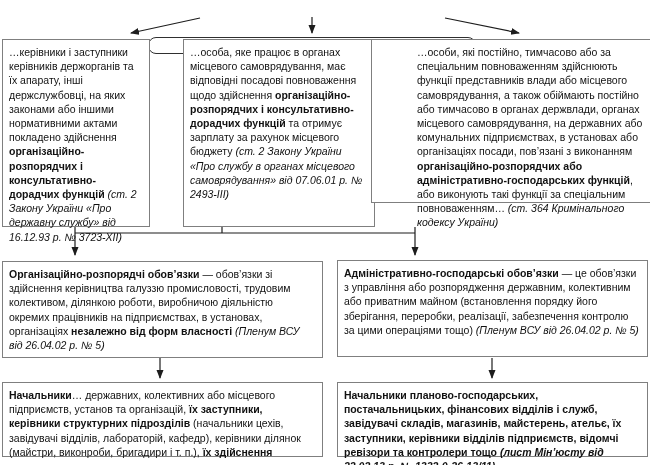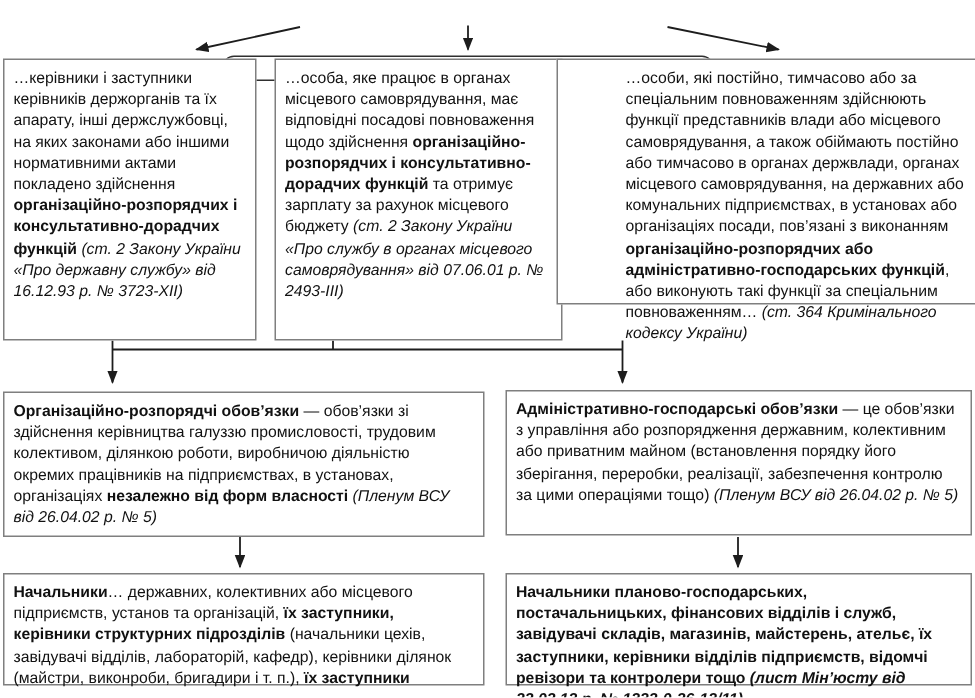--- a/index.html
+++ b/index.html
@@ -11,21 +11,21 @@
     position:absolute;left:148px;top:1px;width:328px;height:17px;
     border:1.4px solid #2f2f2f;border-radius:8px;background:#ffffff;
     display:flex;align-items:center;justify-content:center;
     font-weight:bold;font-size:10px;box-sizing:border-box;margin-top:36px;
   }
   .box{
     position:absolute;border:1px solid #7f7f7f;background:#ffffff;
     font-size:10.5px;line-height:14.2px;padding:5px 6px;box-sizing:border-box;
     text-align:left;
   }
-  .b-t1{left:2px;top:39px;width:169px;height:188px;}
+  .b-t1{left:2px;top:39px;width:148px;height:188px;}
   .b-t2{left:183px;top:39px;width:192px;height:188px;}
   .b-t3{left:371px;top:39px;width:281px;height:164px;padding-left:45px;}
   .b-m1{left:2px;top:261px;width:321px;height:97px;}
   .b-m2{left:337px;top:260px;width:311px;height:97px;}
   .b-b1{left:2px;top:382px;width:321px;height:75px;}
   .b-b2{left:337px;top:382px;width:311px;height:75px;font-weight:bold;}
   .sb{font-weight:bold;}
   .si{font-style:italic;}
   svg.connectors{position:absolute;left:0;top:0;width:650px;height:465px;pointer-events:none;}
   svg.connectors path{stroke:#1d1d1d;stroke-width:1.2;fill:none;}
@@ -56,16 +56,16 @@
     <span>Посадова особа — це…</span>
   </div>
 
   <div class="box b-t1"><span>…керівники і заступники керівників держорганів та їх апарату, інші держслужбовці, на яких законами або іншими нормативними актами покладено здійснення </span><span class="sb">організаційно-розпорядчих і консультативно-дорадчих функцій</span><span> </span><span class="si">(ст. 2 Закону України «Про державну службу» від 16.12.93 р. № 3723-XII)</span></div>
   <div class="box b-t2"><span>…особа, яке працює в органах місцевого самоврядування, має відповідні посадові повноваження щодо здійснення </span><span class="sb">організаційно-розпорядчих і консультативно-дорадчих функцій</span><span> та отримує зарплату за рахунок місцевого бюджету </span><span class="si">(ст. 2 Закону України «Про службу в органах місцевого самоврядування» від 07.06.01 р. № 2493-III)</span></div>
   <div class="box b-t3"><span>…особи, які постійно, тимчасово або за спеціальним повноваженням здійснюють функції представників влади або місцевого самоврядування, а також обіймають постійно або тимчасово в органах держвлади, органах місцевого самоврядування, на державних або комунальних підприємствах, в установах або організаціях посади, пов’язані з виконанням </span><span class="sb">організаційно-розпорядчих або адміністративно-господарських функцій</span><span>, або виконують такі функції за спеціальним повноваженням… </span><span class="si">(ст. 364 Кримінального кодексу України)</span></div>
 
   <div class="box b-m1"><span class="sb">Організаційно-розпорядчі обов’язки</span><span> — обов’язки зі здійснення керівництва галуззю промисловості, трудовим колективом, ділянкою роботи, виробничою діяльністю окремих працівників на підприємствах, в установах, організаціях </span><span class="sb">незалежно від форм власності</span><span> </span><span class="si">(Пленум ВСУ від 26.04.02 р. № 5)</span></div>
   <div class="box b-m2"><span class="sb">Адміністративно-господарські обов’язки</span><span> — це обов’язки з управління або розпорядження державним, колективним або приватним майном (встановлення порядку його зберігання, переробки, реалізації, забезпечення контролю за цими операціями тощо) </span><span class="si">(Пленум ВСУ від 26.04.02 р. № 5)</span></div>
 
-  <div class="box b-b1"><span class="sb">Начальники</span><span>… державних, колективних або місцевого підприємств, установ та організацій, </span><span class="sb">їх заступники, керівники структурних підрозділів</span><span> (начальники цехів, завідувачі відділів, лабораторій, кафедр), керівники ділянок (майстри, виконроби, бригадири і т. п.), </span><span class="sb">їх заступники</span></div>
+  <div class="box b-b1"><span class="sb">Начальники</span><span>… державних, колективних або місцевого підприємств, установ та організацій, </span><span class="sb">їх заступники, керівники структурних підрозділів</span><span> (начальники цехів, завідувачі відділів, лабораторій, кафедр), керівники ділянок (майстри, виконроби, бригадири і т. п.), </span><span class="sb">їх здійснення</span></div>
   <div class="box b-b2"><span>Начальники планово-господарських, постачальницьких, фінансових відділів і служб, завідувачі складів, магазинів, майстерень, ательє, їх заступники, керівники відділів підприємств, відомчі ревізори та контролери тощо </span><span class="si">(лист Мін’юсту від 22.02.13 р. № 1332-0-26-13/11)</span></div>
 
 </div>
 
 </body></html>

